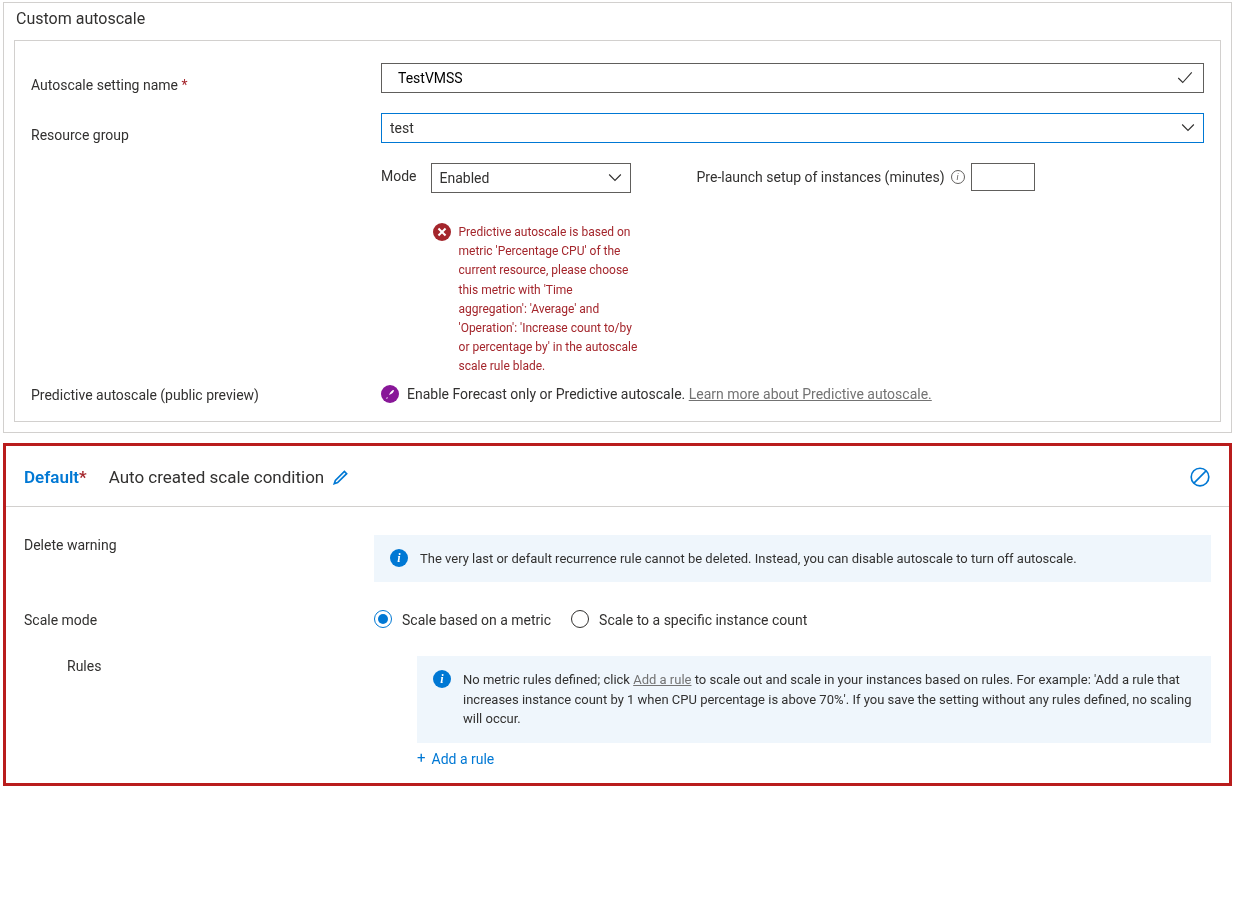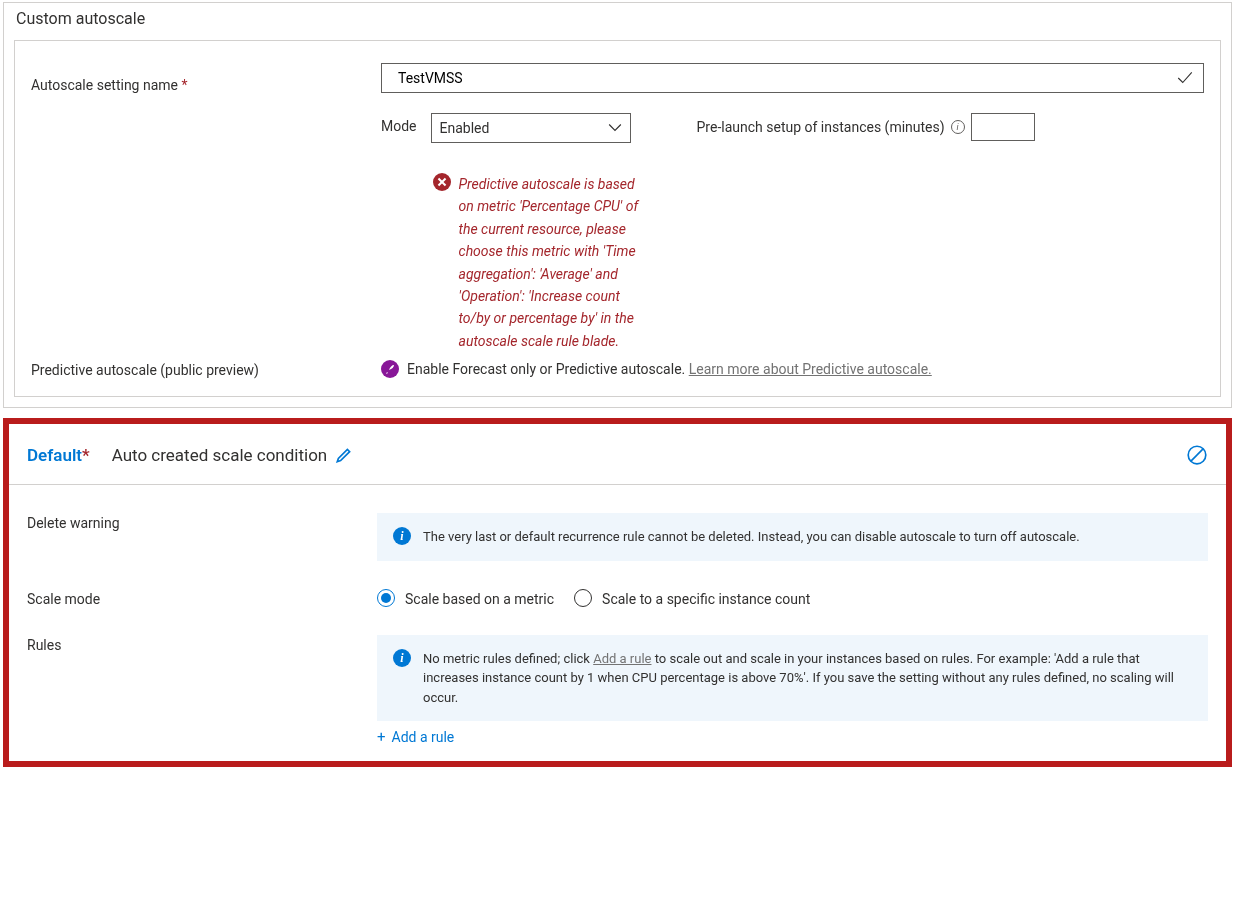--- a/index.html
+++ b/index.html
@@ -128,39 +128,39 @@
   }
   .error-icon-circle::before, .error-icon-circle::after {
     content: "";
     position: absolute;
     width: 10px; height: 2px;
     background: #fff;
     top: 8px; left: 4px;
   }
   .error-icon-circle::before { transform: rotate(45deg); }
   .error-icon-circle::after { transform: rotate(-45deg); }
-  .error-text { color: #a4262c; font-size: 14px; max-width:180px; line-height:1.6;font-style:italic;}
+  .error-text { color: #a4262c; font-size: 12px; max-width:180px; line-height:1.6;}
   .helper-row {
     display: flex;
     align-items: center;
     gap: 8px;
     margin-top: 8px;
   }
   .rocket-icon {
     width: 18px; height: 18px;
     background: #881798;
     border-radius: 50%;
     flex-shrink:0;
     display:flex;align-items:center;justify-content:center;
   }
   .helper-text { font-size: 14px; }
   .link { color: #737373; text-decoration: underline; cursor: pointer; }
 
   .cond-panel {
-    border: 6px solid #b91c1c;
+    border: 3px solid #b91c1c;
     margin: 4px 3px 4px;
   }
   .cond-header {
     display: flex;
     align-items: center;
     padding: 20px 18px 18px 18px;
     border-bottom: 1px solid #d2d0ce;
   }
   .cond-default {
     color: #0078d4;
@@ -245,20 +245,31 @@
         <span>Autoscale setting name</span> <span class="req">*</span>
       </div>
       <div class="form-control input-wrap">
         <input class="text-input" value="TestVMSS" style="">
         <svg class="input-check" viewBox="0 0 16 16">
           <path d="M2 8 L6 12 L14 3" stroke="#323130" stroke-width="1" fill="none"></path>
         </svg>
       </div>
     </div>
 
+    <div class="form-row">
+      <div class="form-label">Resource group</div>
+      <div class="form-control">
+        <div class="dropdown">
+          <span>test</span>
+          <svg class="chev" viewBox="0 0 12 12">
+              <path d="M1 3 L6 8 L11 3" stroke="#323130" stroke-width="1" fill="none"></path>
+            </svg>
+        </div>
+      </div>
+    </div>
 
     <div class="form-row" style="margin-bottom:4px;">
       <div class="form-label">Predictive autoscale (public preview)</div>
       <div class="form-control">
         <div class="predictive-row">
           <span class="mode-label">Mode</span>
           <div class="predictive-col">
             <div class="dropdown small">
               <span>Enabled</span>
               <svg class="chev" viewBox="0 0 12 12">
@@ -329,21 +340,21 @@
             </div>
           <span>Scale based on a metric</span>
         </div>
         <div class="radio-item">
           <div class="radio-outer"></div>
           <span>Scale to a specific instance count</span>
         </div>
       </div>
     </div>
 
-    <div class="cond-row" style="margin-bottom:4px;">
+    <div class="cond-row" style="margin-bottom:4px;margin-left:43px;">
       <div class="cond-label">Rules</div>
       <div class="cond-content">
         <div class="info-box">
           <div class="info-icon-blue">i</div>
           <div>
             <span>No metric rules defined; click </span><span class="link">Add a rule</span><span> to scale out and scale in your instances based on rules. For example: 'Add a rule that increases instance count by 1 when CPU percentage is above 70%'. If you save the setting without any rules defined, no scaling will occur.</span>
           </div>
         </div>
         <div class="add-rule-link">
           <span class="plus">+</span>

